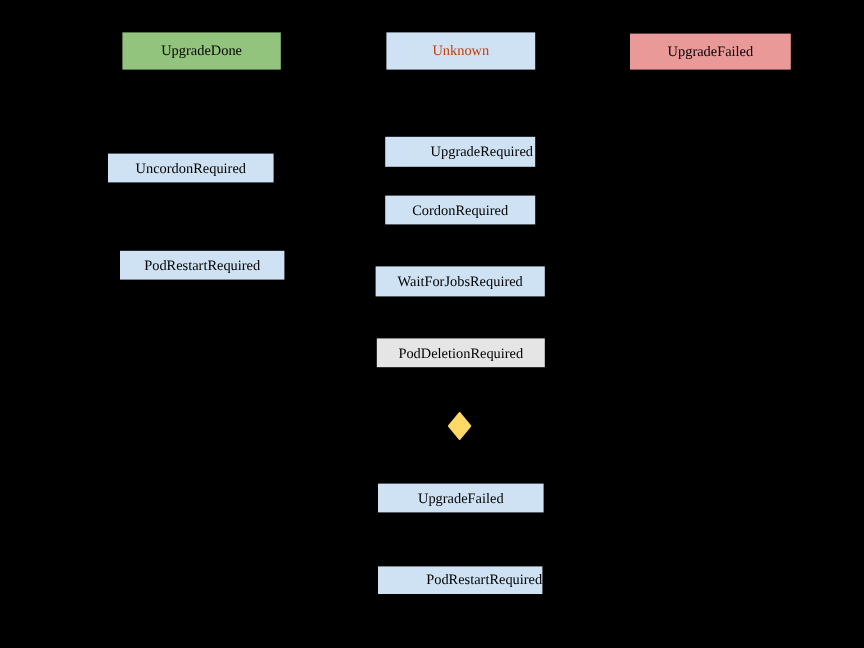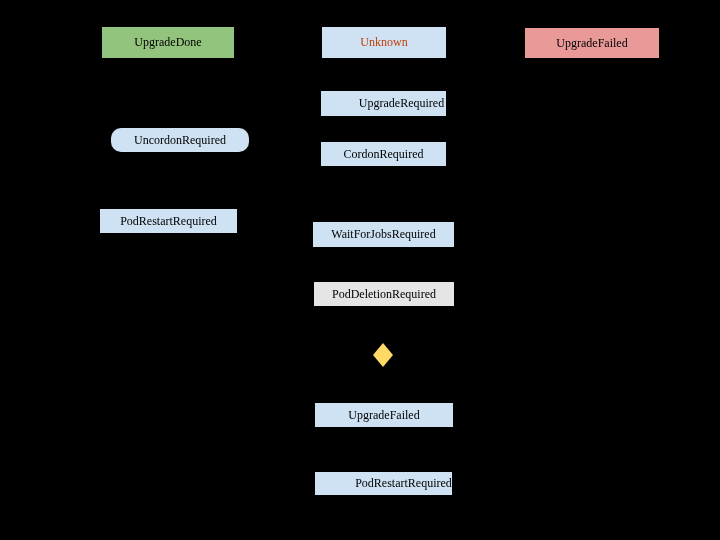--- a/index.html
+++ b/index.html
@@ -35,25 +35,25 @@
 <body>
 
 <div class="canvas" style="background: rgb(0, 0, 0);">
 
   <div class="node" style="left: 102px; top: 27px; width: 132px; height: 31px; background: rgb(147, 196, 125); color: rgb(0, 0, 0);">UpgradeDone</div>
 
   <div class="node" style="left: 322px; top: 27px; width: 124px; height: 31px; background: rgb(207, 226, 243); color: #c2410c;">Unknown</div>
 
   <div class="node" style="left: 525px; top: 28px; width: 134px; height: 30px; background: rgb(234, 153, 153); color: rgb(0, 0, 0);">UpgradeFailed</div>
 
-  <div class="node" style="left: 321px; top: 91px; width: 125px; height: 25px; background: rgb(207, 226, 243); color: rgb(0, 0, 0); padding-left: 36px;">UpgradeRequired</div>
+  <div class="node" style="left: 321px; top: 114px; width: 125px; height: 25px; background: rgb(207, 226, 243); color: rgb(0, 0, 0); padding-left: 36px;">UpgradeRequired</div>
 
-  <div class="node" style="left: 111px; top: 128px; width: 138px; height: 24px; background: rgb(207, 226, 243); color: rgb(0, 0, 0); border-radius: 10px;">UncordonRequired</div>
+  <div class="node" style="left: 90px; top: 128px; width: 138px; height: 24px; background: rgb(207, 226, 243); color: rgb(0, 0, 0);">UncordonRequired</div>
 
-  <div class="node" style="left: 321px; top: 142px; width: 125px; height: 24px; background: rgb(207, 226, 243); color: rgb(0, 0, 0);">CordonRequired</div>
+  <div class="node" style="left: 321px; top: 163px; width: 125px; height: 24px; background: rgb(207, 226, 243); color: rgb(0, 0, 0);">CordonRequired</div>
 
   <div class="node" style="left: 100px; top: 209px; width: 137px; height: 24px; background: rgb(207, 226, 243); color: rgb(0, 0, 0);">PodRestartRequired</div>
 
   <div class="node" style="left: 313px; top: 222px; width: 141px; height: 25px; background: rgb(207, 226, 243); color: rgb(0, 0, 0);">WaitForJobsRequired</div>
 
   <div class="node" style="left: 314px; top: 282px; width: 140px; height: 24px; background: #e5e5e5; color: rgb(0, 0, 0);">PodDeletionRequired</div>
 
   <div class="diamond" style="left: 373px; top: 343px; width: 20px; height: 24px; background: rgb(255, 217, 102);"></div>
 
   <div class="node" style="left: 315px; top: 403px; width: 138px; height: 24px; background: rgb(207, 226, 243); color: rgb(0, 0, 0);">UpgradeFailed</div>

